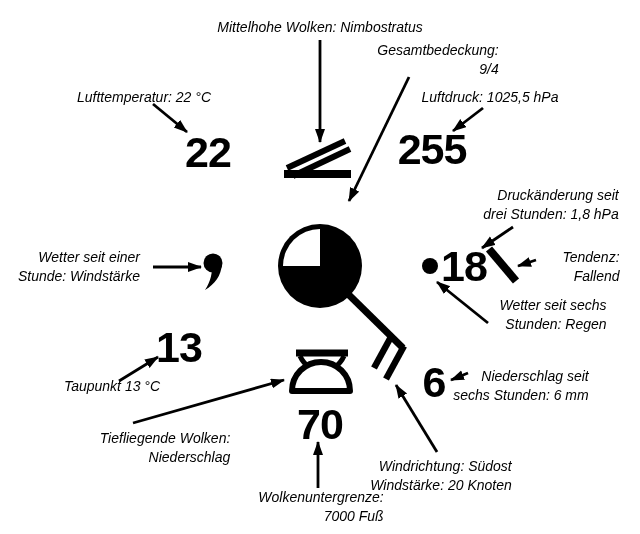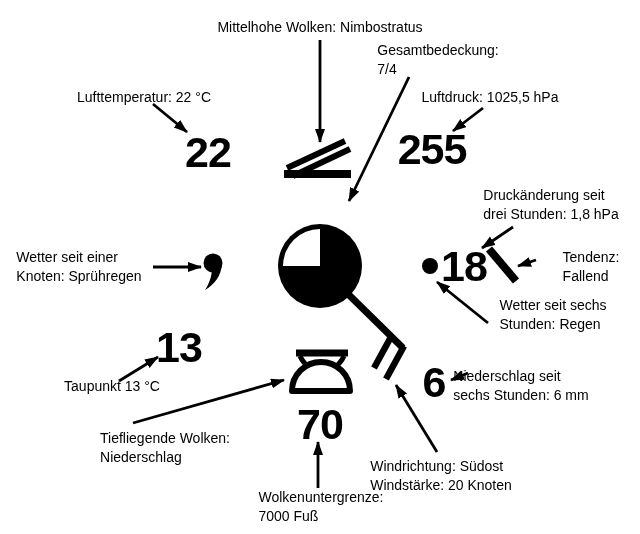--- a/index.html
+++ b/index.html
@@ -4,21 +4,21 @@
 <title>Diagram</title>
 <style>
   html,body{margin:0;padding:0;background:#fff;}
   .stage{
     position:relative;width:640px;height:534px;background:#fff;overflow:hidden;
     font-family:"Liberation Sans", sans-serif;color:#000;
   }
   .stage svg{position:absolute;left:0;top:0;}
   .lbl{
     position:absolute;transform:translate(-50%,-50%);
-    font-size:14px;line-height:19px;text-align:left;white-space:nowrap;
+    font-size:14px;line-height:19px;text-align:right;white-space:nowrap;font-style:italic;
   }
   .num{
     position:absolute;transform:translate(-50%,-50%);
     font-size:43px;font-weight:bold;letter-spacing:-1px;white-space:nowrap;
   }
 </style>
 </head>
 <body>
 
 <div class="stage">
@@ -85,39 +85,39 @@
   <div class="num" style="left:464px;top:266px">18</div>
   <div class="num" style="left:179px;top:347px">13</div>
   <div class="num" style="left:320px;top:424px">70</div>
   <div class="num" style="left:434px;top:382px">6</div>
 
   <div class="lbl" style="left:320px;top:27px">
     <div>Mittelhohe Wolken: Nimbostratus</div>
   </div>
   <div class="lbl" style="left:438px;top:60px">
     <div>Gesamtbedeckung:</div>
-    <div>7/4</div>
+    <div>9/4</div>
   </div>
   <div class="lbl" style="left:144px;top:97px">
     <div>Lufttemperatur: 22 °C</div>
   </div>
   <div class="lbl" style="left:490px;top:97px">
     <div>Luftdruck: 1025,5 hPa</div>
   </div>
   <div class="lbl" style="left:551px;top:205px">
     <div>Druckänderung seit</div>
     <div>drei Stunden: 1,8 hPa</div>
   </div>
   <div class="lbl" style="left:591px;top:267px">
     <div>Tendenz:</div>
     <div>Fallend</div>
   </div>
   <div class="lbl" style="left:79px;top:267px">
     <div>Wetter seit einer</div>
-    <div>Knoten: Sprühregen</div>
+    <div>Stunde: Windstärke</div>
   </div>
   <div class="lbl" style="left:553px;top:315px">
     <div>Wetter seit sechs</div>
     <div>Stunden: Regen</div>
   </div>
   <div class="lbl" style="left:112px;top:386px">
     <div>Taupunkt 13 °C</div>
   </div>
   <div class="lbl" style="left:165px;top:448px">
     <div>Tiefliegende Wolken:</div>

